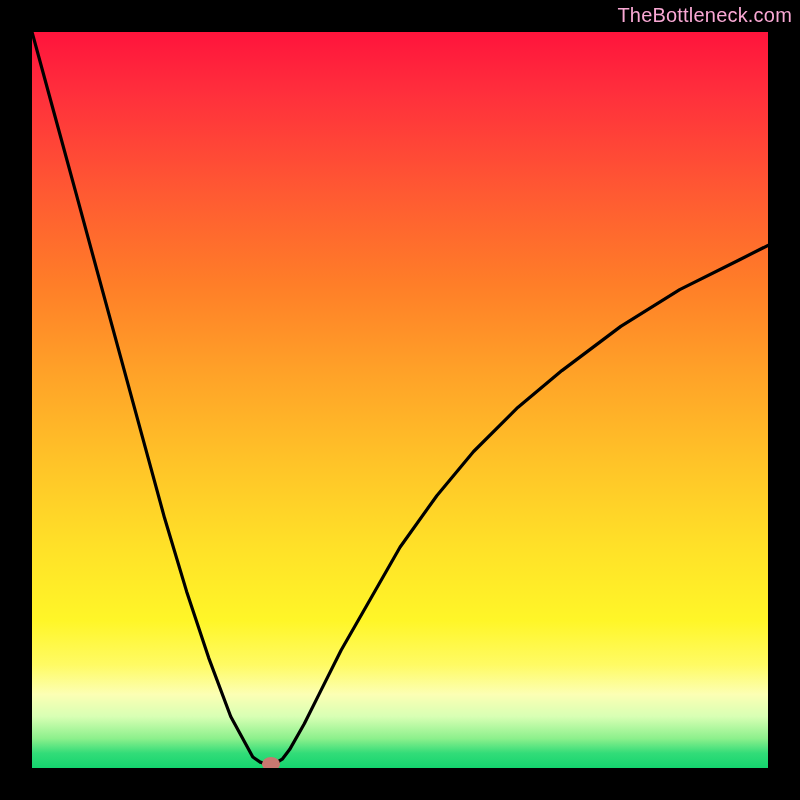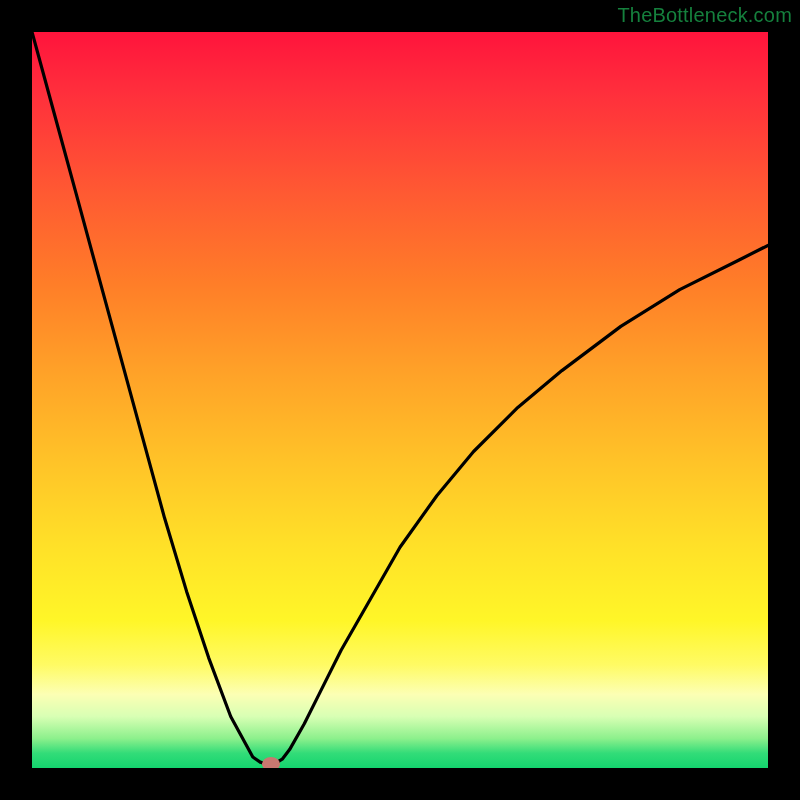--- a/index.html
+++ b/index.html
@@ -59,21 +59,21 @@
     width: 18px;
     height: 14px;
     border-radius: 50%;
     background: #c87870;
     transform: translate(-50%, -50%);
   }
   .attribution {
     position: absolute;
     top: 4px;
     right: 8px;
-    color: #15803d;
+    color: #f9a8d4;
     font-size: 20px;
     letter-spacing: 0.2px;
     font-weight: 400;
   }
 </style>
 </head>
 <body>
 
 <div class="frame"></div>
 

